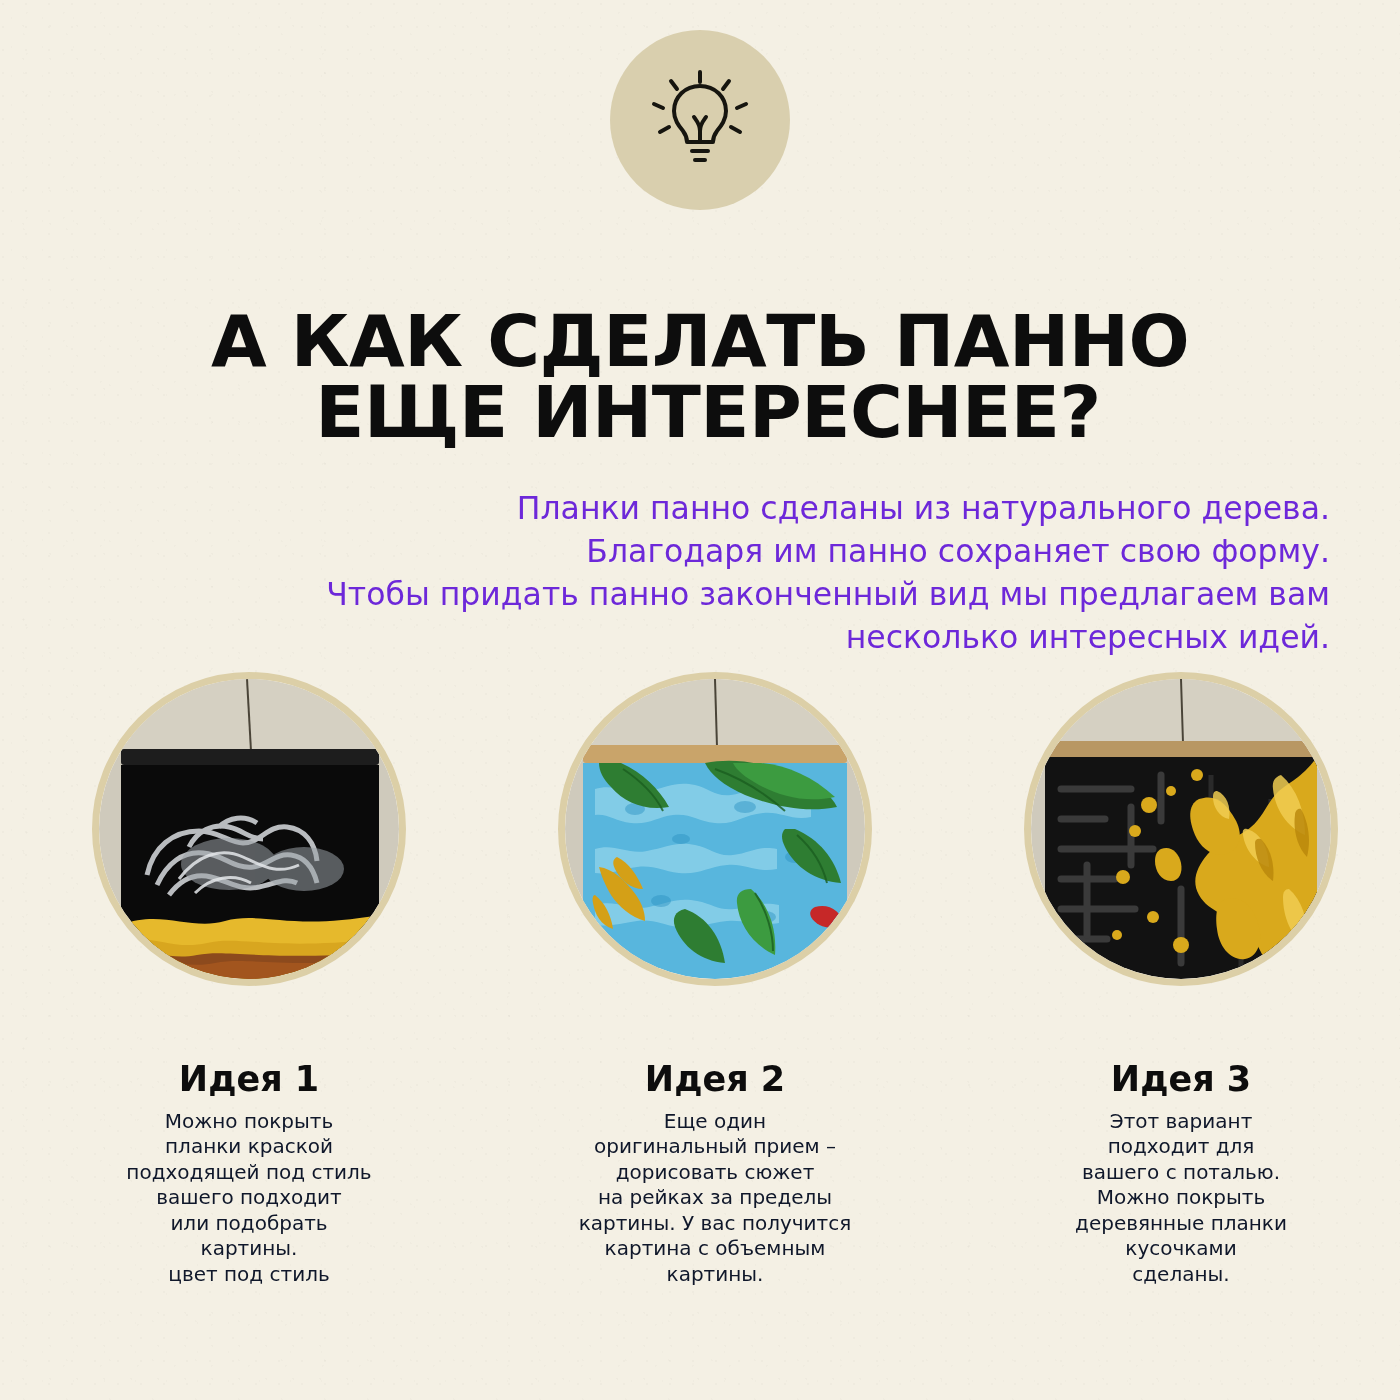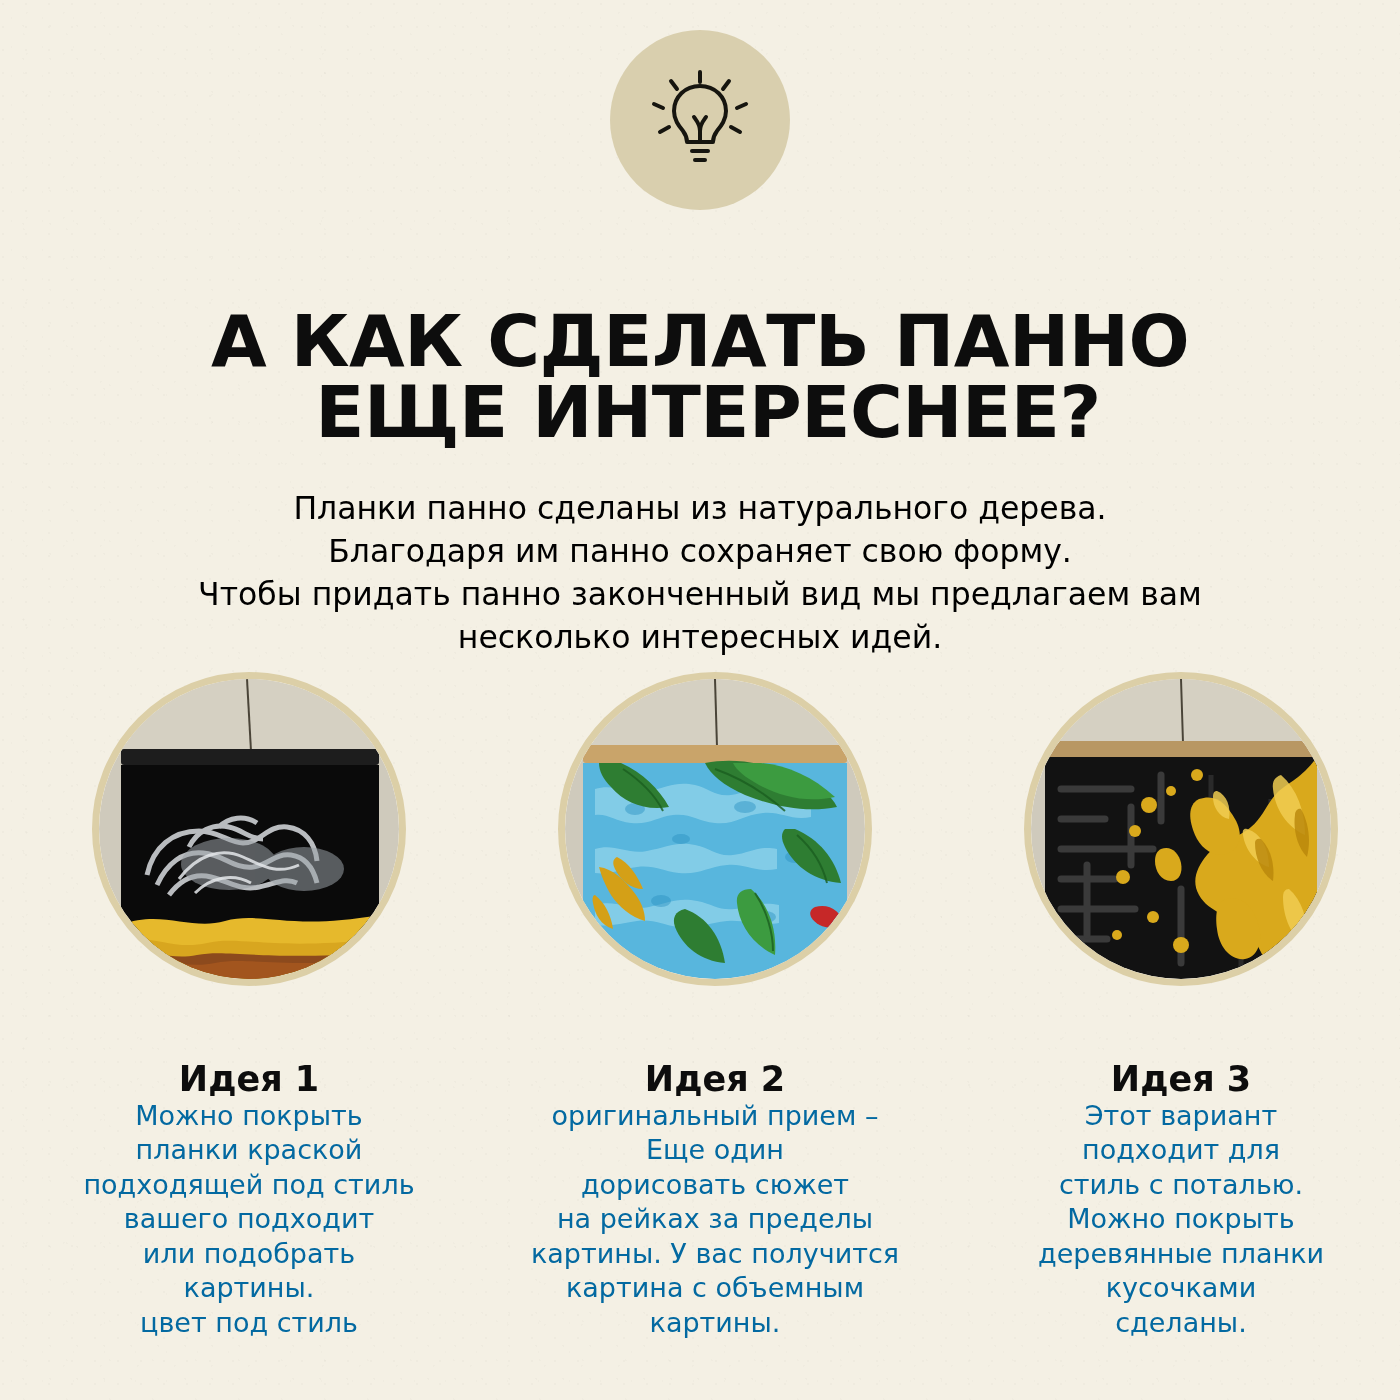--- a/index.html
+++ b/index.html
@@ -67,24 +67,24 @@
     color: #0d0d0d;
   }
   .headline .line2 { display: block; margin-left: 16px; }
 
   
   .intro {
     position: absolute;
     top: 455px;
     left: 70px;
     width: 1260px;
-    text-align: center;
+    text-align: right;
     font-size: 31.5px;
     line-height: 1.37;
-    color: #000000;
+    color: #6d28d9;
   }
   .intro span { display: block; }
 
   
   .cards {
     position: absolute;
     top: 672px;
     left: 16px;
     width: 1400px;
     display: flex;
@@ -116,26 +116,26 @@
 
   .card-title {
     margin-top: 74px;
     font-size: 35px;
     font-weight: 700;
     color: #0d0d0d;
     text-align: center;
     line-height: 1.1;
   }
   .card-body {
-    margin-top: 0;
+    margin-top: 10px;
     width: 420px;
     text-align: center;
-    font-size: 27px;
+    font-size: 20px;
     line-height: 1.28;
-    color: #0369a1;
+    color: #0f172a;
   }
   .card-body span { display: block; }
 </style>
 </head>
 <body>
 
 <div class="page">
   <div class="paper-grain"></div>
 
   <div class="badge">
@@ -263,22 +263,22 @@
 
             <g fill="#c62828">
               <path d="M250 228c14-4 26 4 30 18-14 6-28 2-34-8-2-5 0-8 4-10z"></path>
               <path d="M262 256c8 8 10 20 6 32-10-6-14-18-12-28z" fill="#a81f1f"></path>
             </g>
           </svg>
         </div>
       </div>
       <div class="card-title">Идея 2</div>
       <div class="card-body">
+        <span>Еще один</span>
         <span>оригинальный прием –</span>
-        <span>Еще один</span>
         <span>дорисовать сюжет</span>
         <span>на рейках за пределы</span>
         <span>картины. У вас получится</span>
         <span>картина с объемным</span>
         <span>картины.</span>
       </div>
     </div>
 
     <div class="card">
       <div class="thumb-ring">
@@ -332,21 +332,21 @@
               <path d="M230 160c10 10 14 26 12 42-12-8-18-24-18-38 0-3 2-5 6-4z"></path>
               <path d="M270 130c8 14 10 32 6 48-10-10-14-28-12-42 0-4 3-7 6-6z"></path>
             </g>
           </svg>
         </div>
       </div>
       <div class="card-title">Идея 3</div>
       <div class="card-body">
         <span>Этот вариант</span>
         <span>подходит для</span>
-        <span>стиль с поталью.</span>
+        <span>вашего с поталью.</span>
         <span>Можно покрыть</span>
         <span>деревянные планки</span>
         <span>кусочками</span>
         <span>сделаны.</span>
       </div>
     </div>
 
   </div>
 </div>
 

